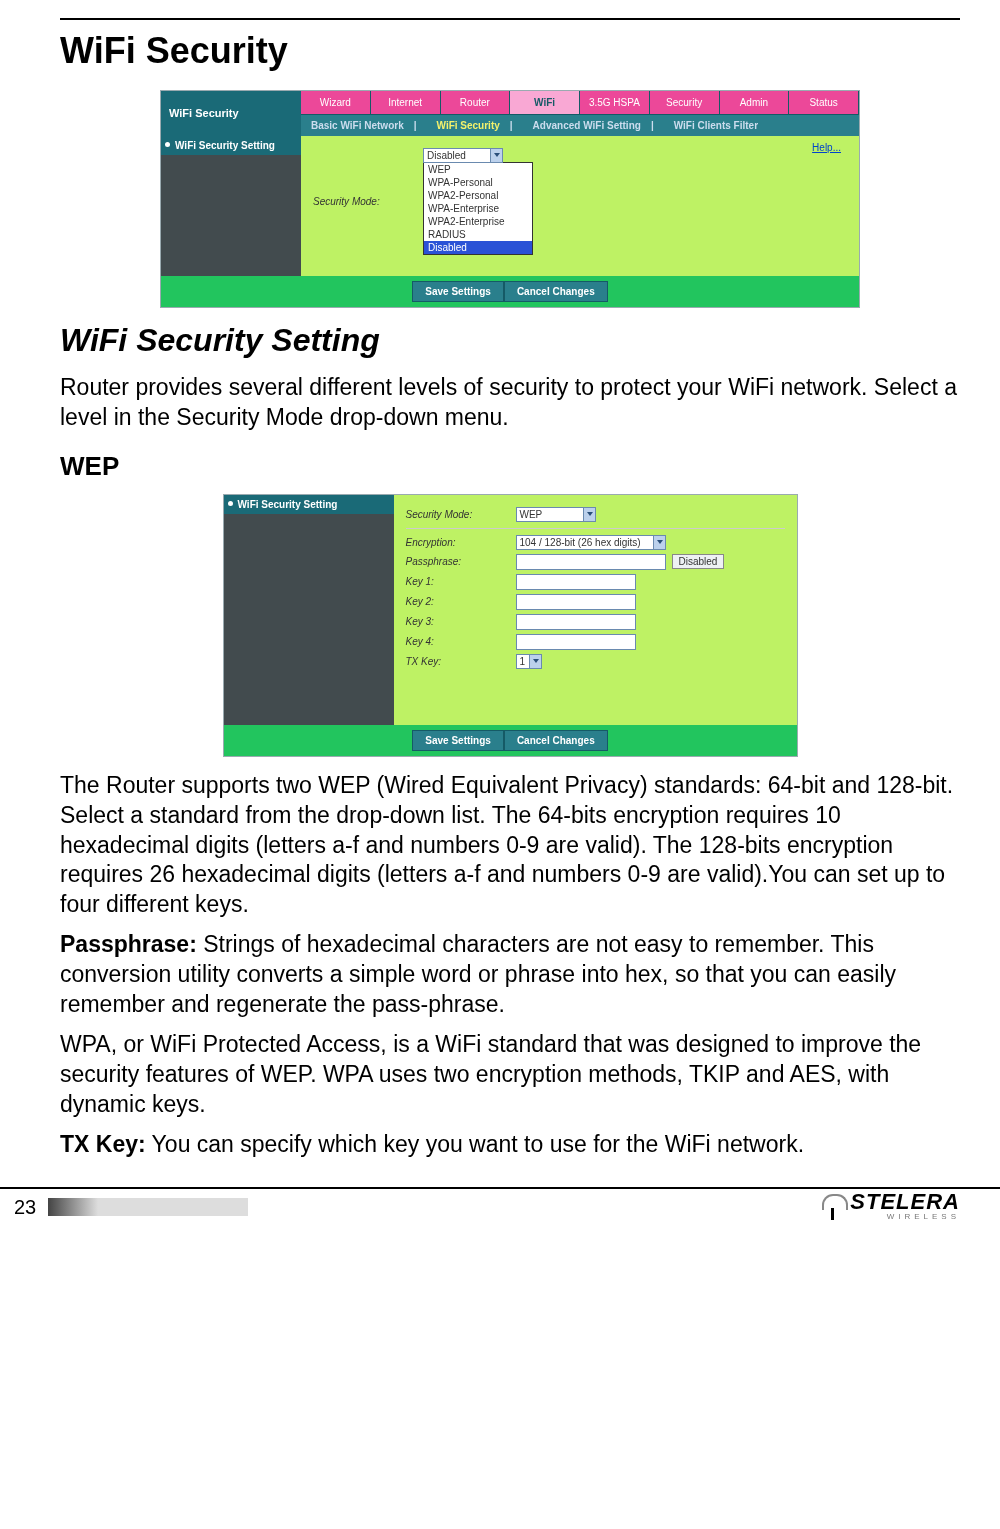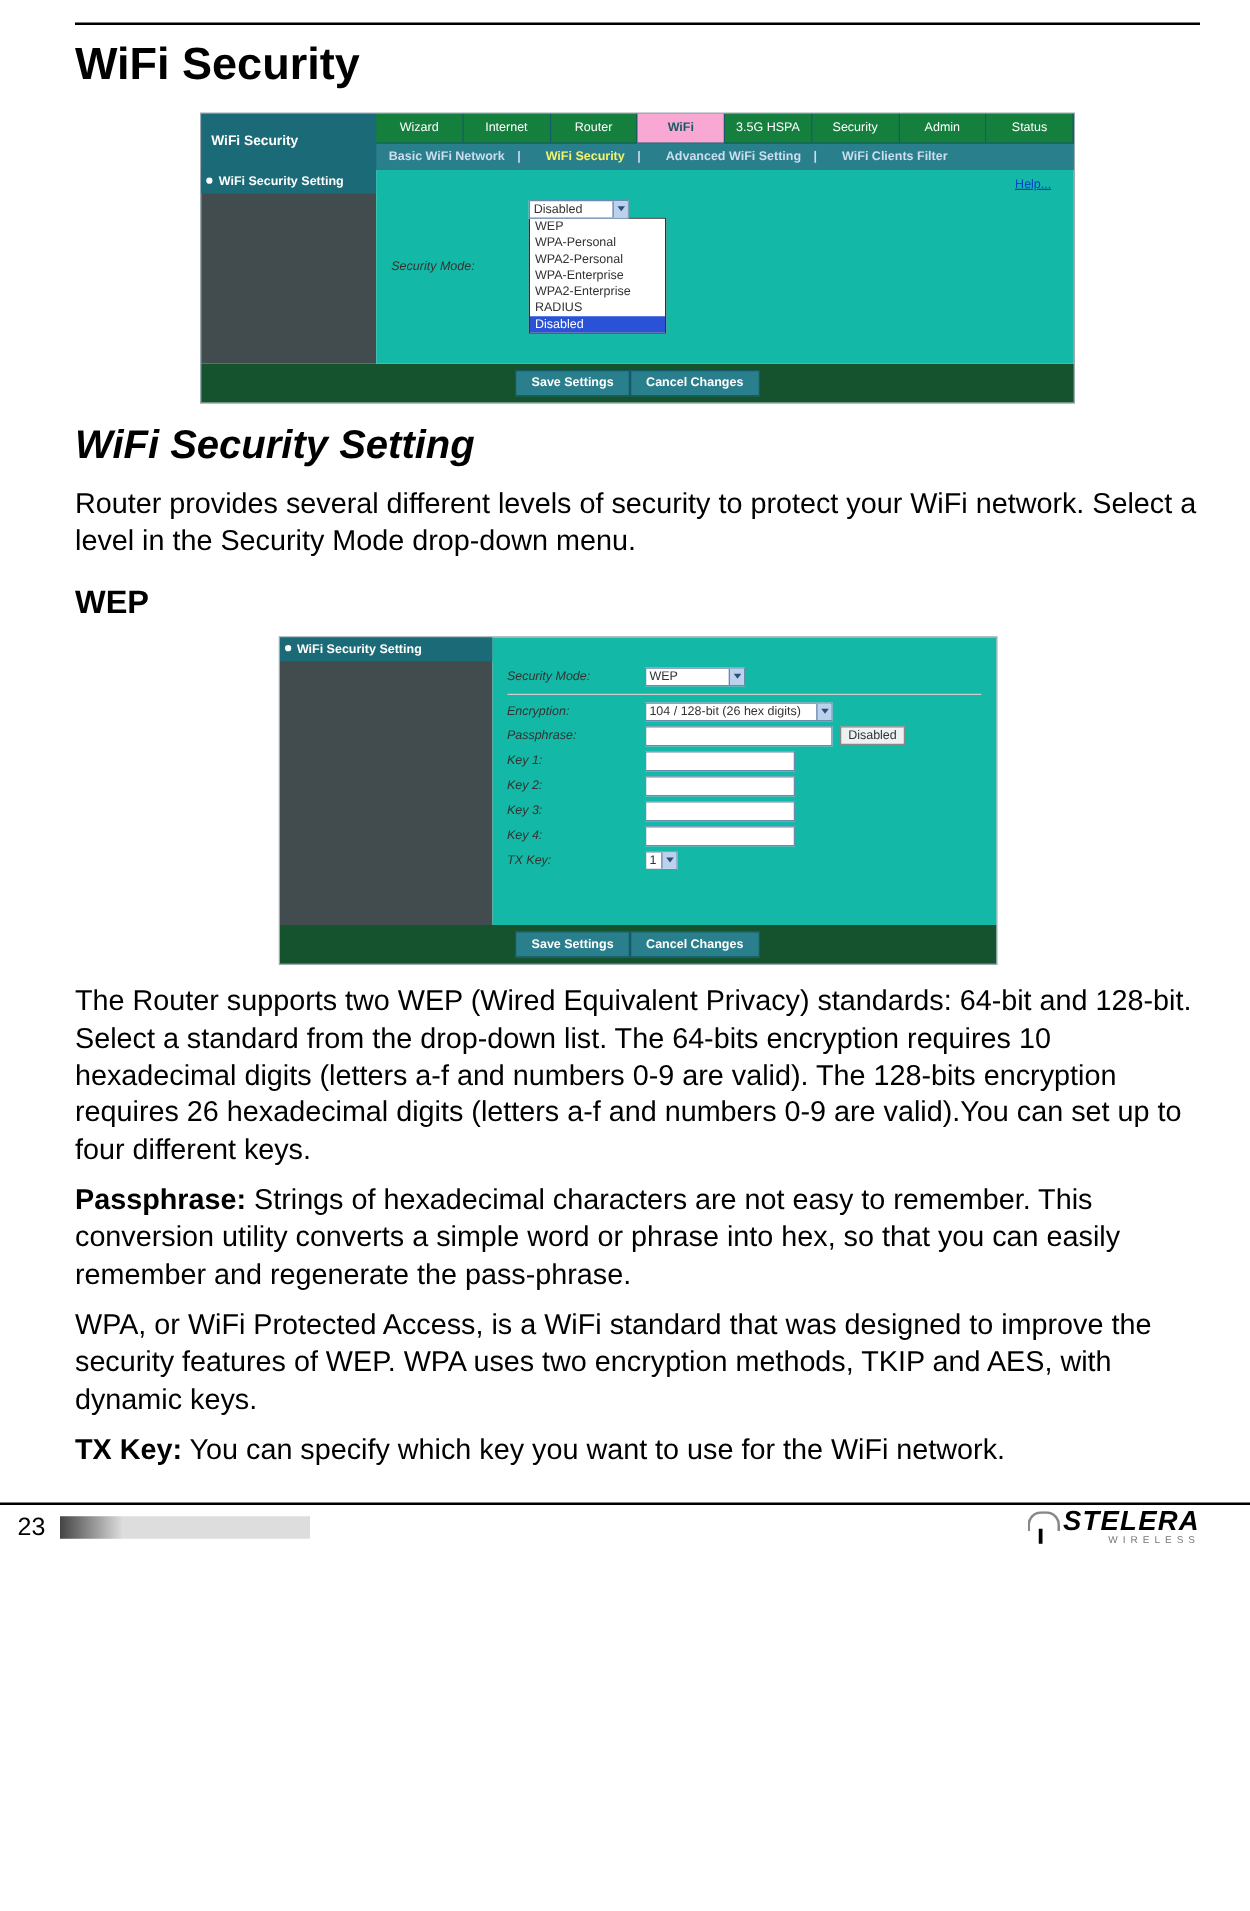--- a/index.html
+++ b/index.html
@@ -15,49 +15,49 @@
   
   .panel { border: 1px solid #9aaab0; background: #fff; margin: 0 auto 14px auto; }
   .panel1 { width: 700px; }
   .panel2 { width: 575px; }
 
   
   .titlebar { display: flex; background: #1a6a77; color: #fff; font-size: 11px; }
   .titlebar .left { width: 140px; background: #1a6a77; padding: 16px 8px; font-weight: bold; }
   .titlebar .tabs { flex: 1; display: flex; flex-direction: column; }
   .tabrow { display: flex; }
-  .tab { flex: 1; text-align: center; padding: 6px 4px; background: #15803d; border-right: 1px solid #155a66; border-bottom: 1px solid #155a66; font-size: 10px; }
+  .tab { flex: 1; text-align: center; padding: 6px 4px; background: #ec4899; border-right: 1px solid #155a66; border-bottom: 1px solid #155a66; font-size: 10px; }
   .tab.active { background: #f9a8d4; color: #155a66; font-weight: bold; }
   .subtabrow { display: flex; background: #2a7f8c; font-size: 10px; font-weight: bold; }
   .subtab { padding: 5px 10px; border-right: 0; color: #cde; }
   .subtab.sep::after { content: "|"; margin-left: 10px; color: #cde; }
   .subtab.active { color: #f4f26b; }
 
   .sidebar-item { background: #1a6a77; color: #fff; font-size: 10px; font-weight: bold; padding: 4px 6px 4px 14px; width: 140px; position: relative; }
   .sidebar-item .bullet { position: absolute; left: 4px; top: 6px; width: 5px; height: 5px; border-radius: 50%; background: #fff; }
 
   .panelbody { display: flex; }
   .panelbody .side { width: 140px; background: #424b4e; }
-  .panelbody .main { flex: 1; background: #14b8a6; padding: 20px 12px; font-size: 10px; color: #333; position: relative; min-height: 140px; }
+  .panelbody .main { flex: 1; background: #bef264; padding: 8px 12px; font-size: 10px; color: #333; position: relative; min-height: 140px; }
   .panelbody .help { position: absolute; top: 6px; right: 18px; color: #0044cc; text-decoration: underline; font-size: 10px; }
 
   .formrow { display: flex; align-items: center; margin: 4px 0; }
   .formrow label { width: 110px; font-style: italic; }
   .sel { border: 1px solid #6a8aaf; background: #fff; font-size: 10px; padding: 1px 14px 1px 3px; position: relative; display: inline-block; min-width: 80px; }
   .sel .arrow { position: absolute; right: 0; top: 0; bottom: 0; width: 12px; background: #bcd1ec; border-left: 1px solid #6a8aaf; }
   .sel .arrow::after { content: ""; position: absolute; top: 4px; left: 3px; border-left: 3px solid transparent; border-right: 3px solid transparent; border-top: 4px solid #2a4f7a; }
 
   .dropdown-list { border: 1px solid #333; background: #fff; width: 110px; margin-top: -1px; }
   .dropdown-list .opt { padding: 1px 4px; font-size: 10px; }
   .dropdown-list .opt.sel-hl { background: #2a52d6; color: #fff; }
 
   .txt { border: 1px solid #6a8aaf; background: #fff; height: 16px; width: 120px; padding: 0 3px; font-size: 10px; }
   .btn-mini { border: 1px solid #888; background: #eef1f4; font-size: 10px; padding: 1px 6px; margin-left: 6px; display: inline-block; }
 
-  .buttonbar { display: flex; justify-content: center; background: #14532d; padding: 5px 0; }
+  .buttonbar { display: flex; justify-content: center; background: #22c55e; padding: 5px 0; }
   .buttonbar .mainbtn { background: #2a7f8c; border: 1px solid #155a66; color: #fff; font-size: 10px; font-weight: bold; padding: 4px 12px; }
 
   
   .footerwrap { margin-top: 28px; }
   .footer { display: flex; align-items: center; border-top: 2px solid #000; padding-top: 4px; }
   .pagenum { font-size: 20px; margin-right: 12px; }
   .grad { flex: 1; height: 18px; background: linear-gradient(to right, #444 0%, #ddd 25%, #ddd 100%); max-width: 200px; margin-right: auto; }
   .logo { display: flex; align-items: center; gap: 6px; }
   .logo .antenna { width: 22px; height: 26px; position: relative; }
   .logo .antenna::before { content:""; position:absolute; bottom:0; left:9px; width:3px; height:12px; background:#000; }

